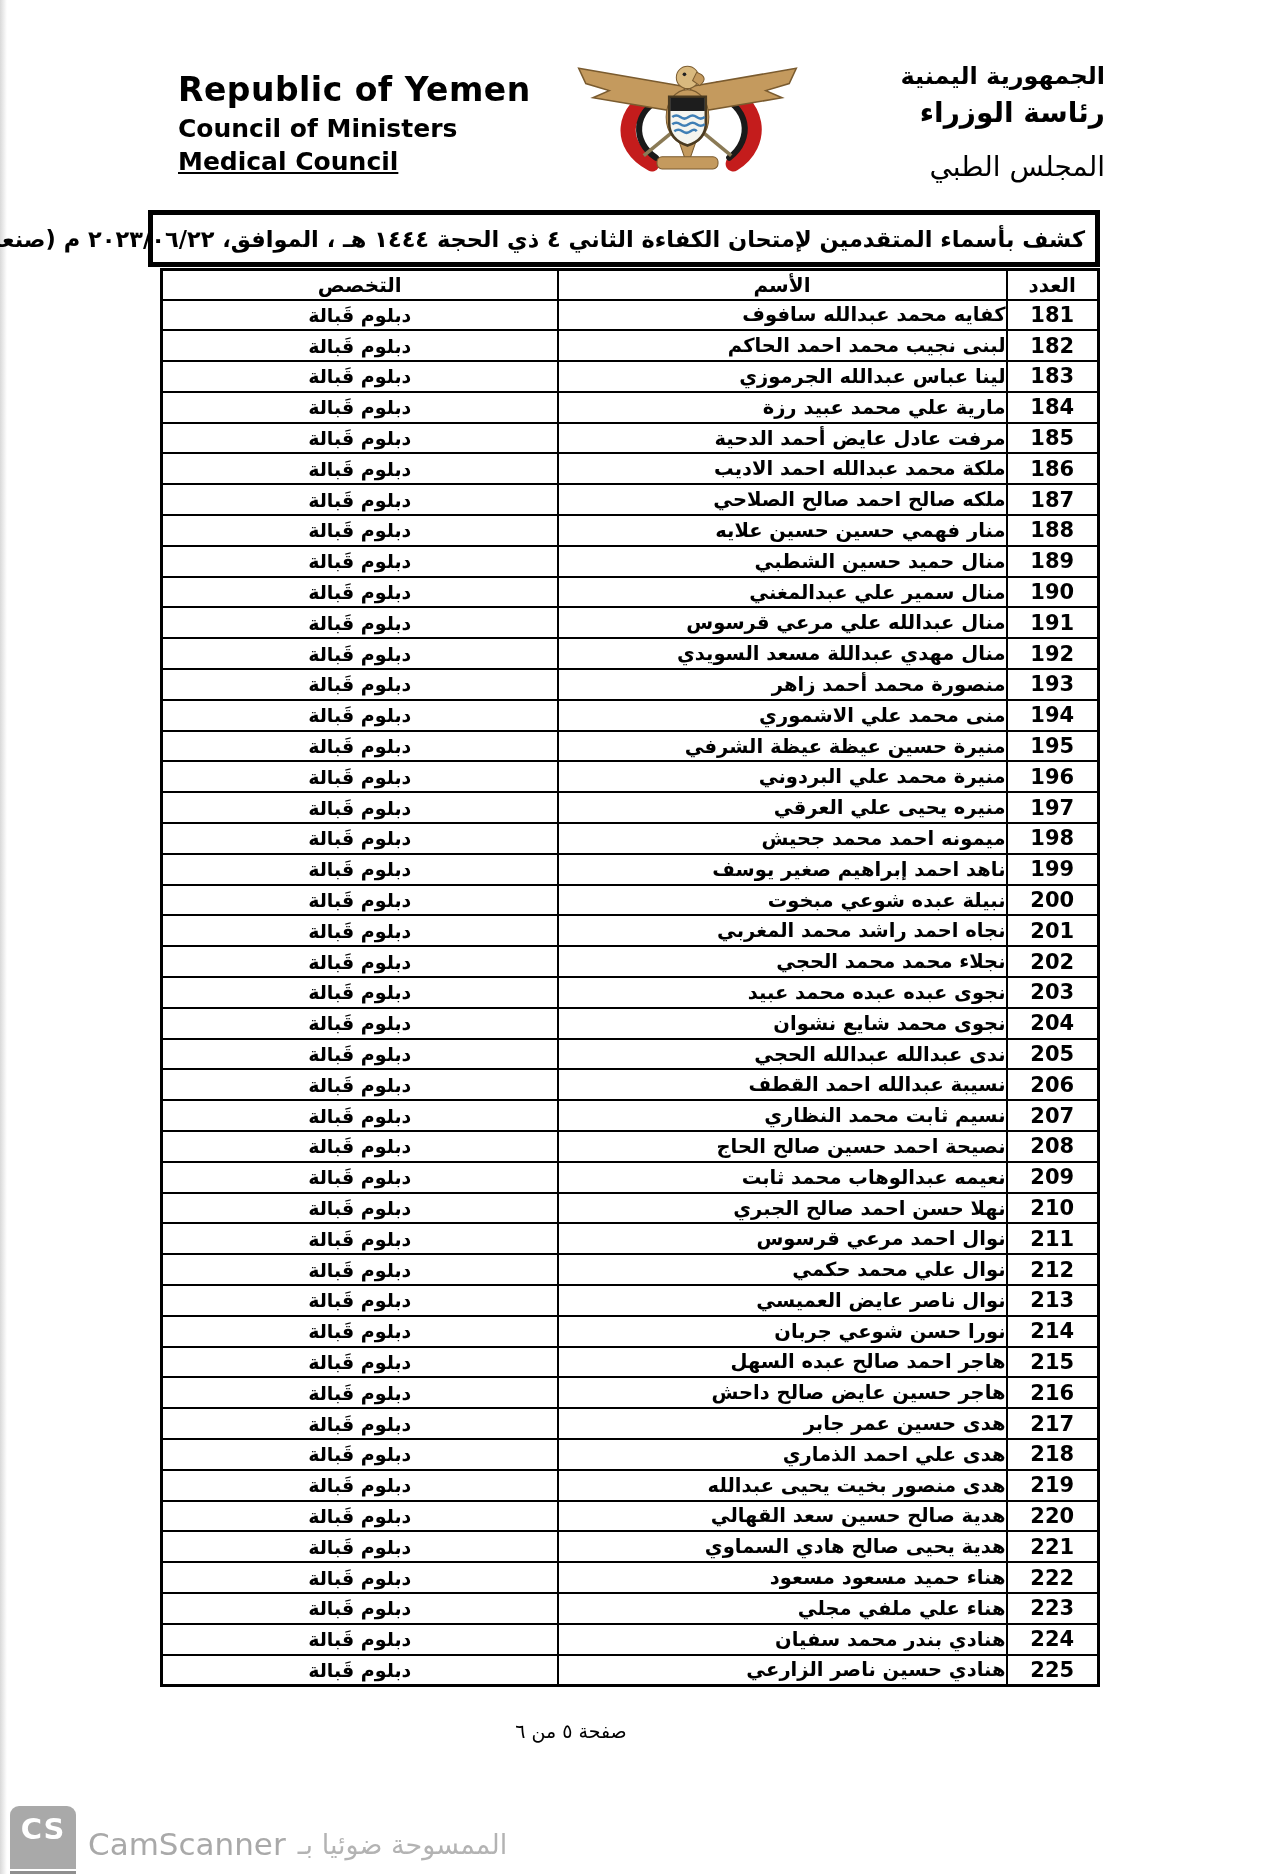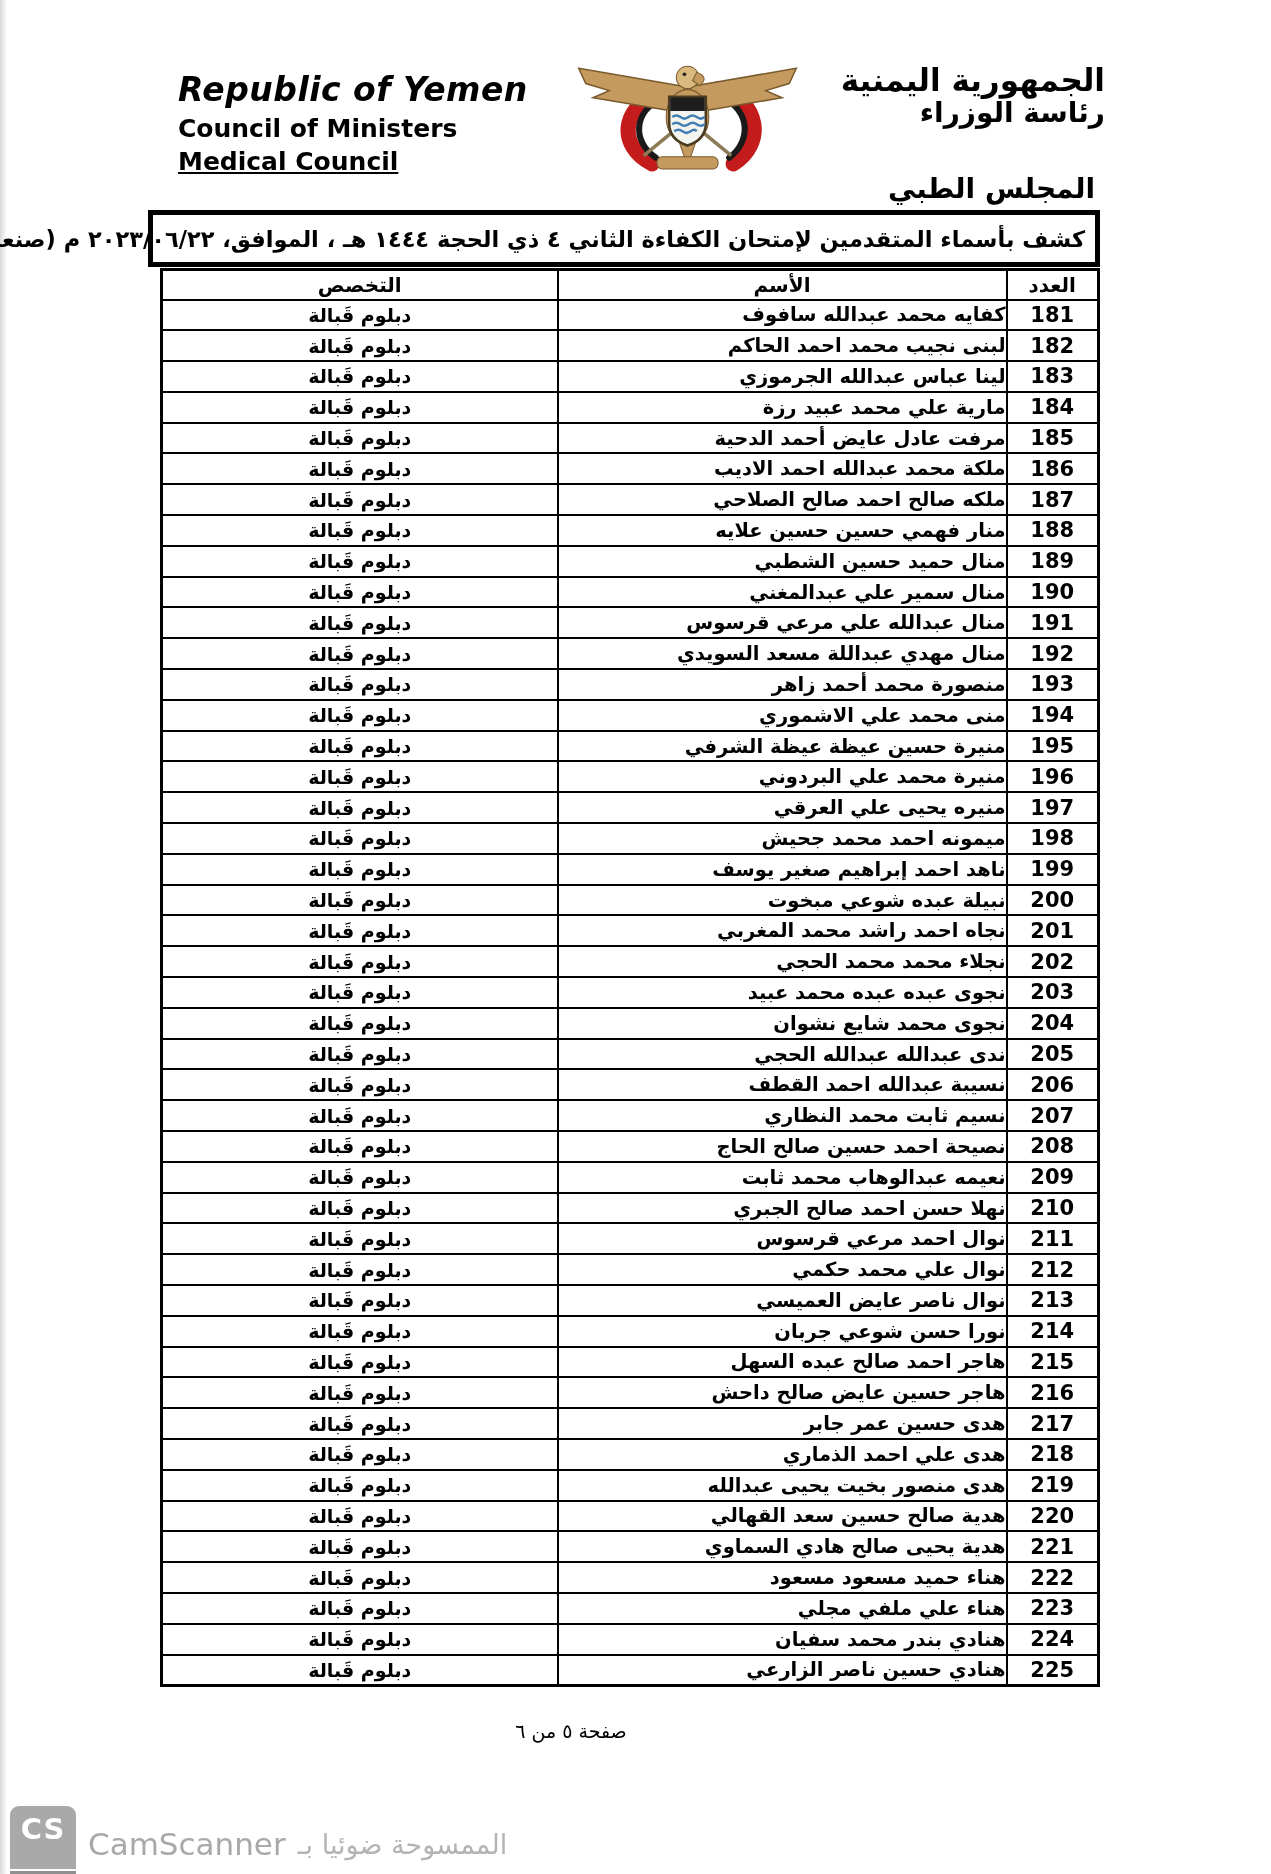--- a/index.html
+++ b/index.html
@@ -4,26 +4,26 @@
 <title>Medical Council List</title>
 <style>
   html,body{margin:0;padding:0;}
   body{
     width:1271px;height:1874px;position:relative;background:#ffffff;
     font-family:"DejaVu Sans", sans-serif;color:#000;overflow:hidden;
   }
   .scan-edge{position:absolute;left:0;top:0;width:7px;height:100%;
     background:linear-gradient(to right,#d9d9d9,#ffffff);}
   
-  .en-l1{position:absolute;left:178px;top:70px;font-size:33px;font-weight:bold;letter-spacing:.5px;white-space:nowrap;font-style:italic;}
+  .en-l1{position:absolute;left:178px;top:70px;font-size:33px;font-weight:bold;letter-spacing:.5px;white-space:nowrap;}
   .en-l2{position:absolute;left:178px;top:114px;font-size:25px;font-weight:bold;white-space:nowrap;}
   .en-l3{position:absolute;left:178px;top:147px;font-size:25px;font-weight:bold;white-space:nowrap;text-decoration:underline;}
-  .ar-l1{position:absolute;right:166px;top:62px;font-size:31px;font-weight:bold;white-space:nowrap;direction:rtl;text-align:center;}
+  .ar-l1{position:absolute;right:166px;top:62px;font-size:24px;font-weight:bold;white-space:nowrap;direction:rtl;text-align:center;}
   .ar-l2{position:absolute;right:166px;top:96px;font-size:28px;font-weight:bold;white-space:nowrap;direction:rtl;}
-  .ar-l3{position:absolute;right:176px;top:150px;font-size:28px;font-weight:bold;white-space:nowrap;direction:rtl;margin-top:22px;}
+  .ar-l3{position:absolute;right:166px;top:150px;font-size:28px;font-weight:normal;white-space:nowrap;direction:rtl;}
   .emblem{position:absolute;left:545px;top:52px;}
   
   .title-box{
     position:absolute;left:148px;top:210px;width:952px;height:57px;box-sizing:border-box;
     border:5px solid #000;display:flex;align-items:center;direction:rtl;
     padding:0 10px;font-size:22.5px;font-weight:bold;white-space:nowrap;
   }
   
   .table-wrap{position:absolute;left:160px;top:268px;width:940px;direction:rtl;}
   table{border-collapse:collapse;width:100%;table-layout:fixed;}

